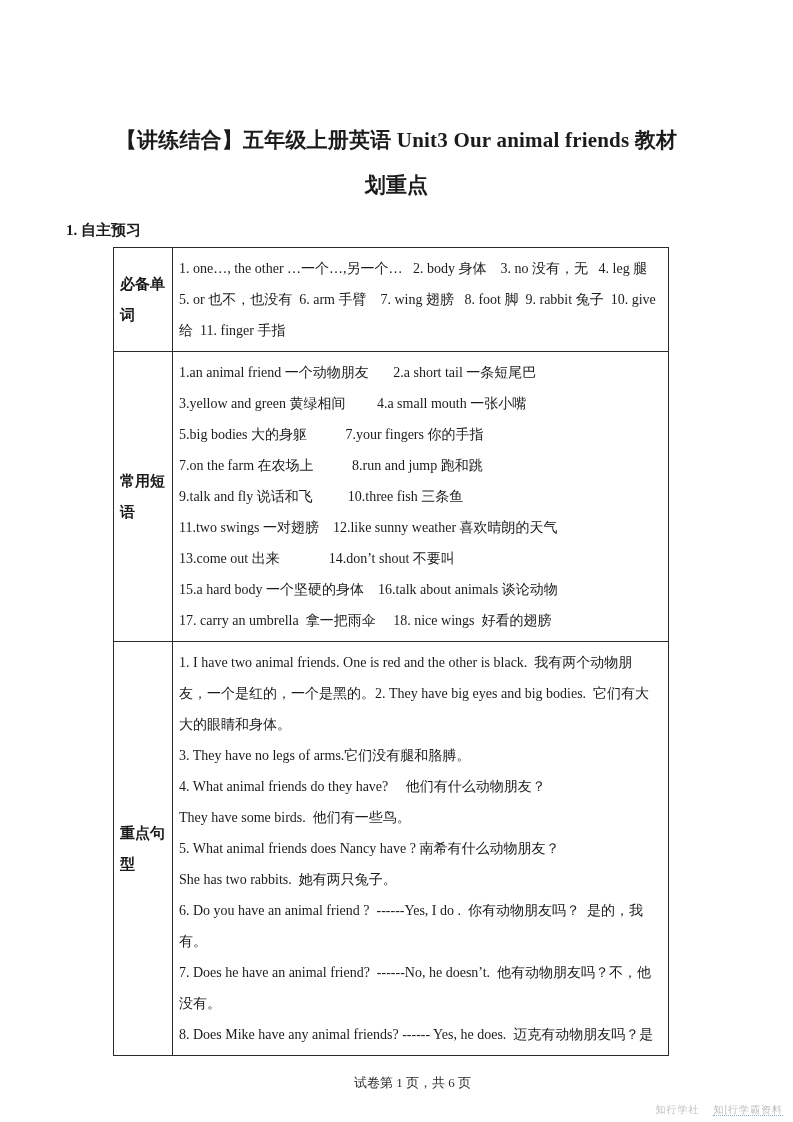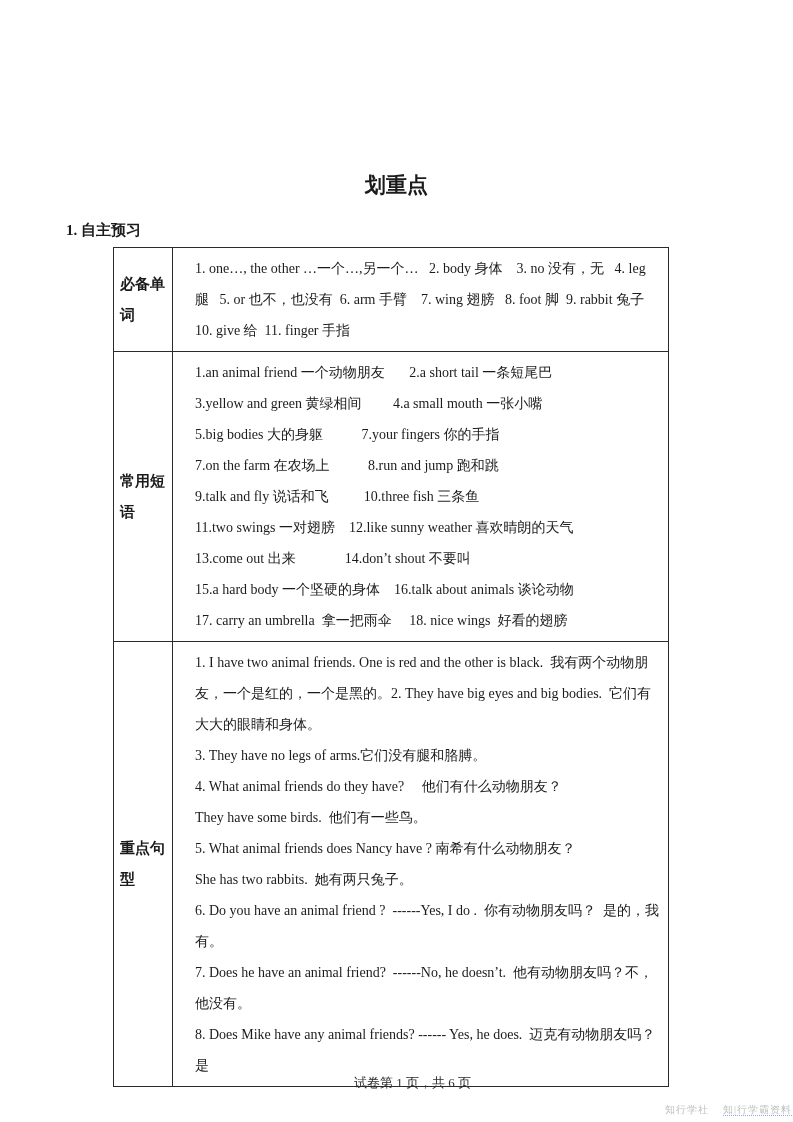--- a/index.html
+++ b/index.html
@@ -41,57 +41,57 @@
   th.rowhead {
     width: 46px;
     padding: 0 6px;
     font-size: 15px;
     font-weight: 700;
     text-align: left;
     line-height: 31px;
     word-break: break-all;
   }
   td.rowbody {
-    padding: 5px 8px 5px 22px;
+    padding: 5px 8px 5px 6px;
     font-size: 14px;
     line-height: 31px;
     vertical-align: middle;
   }
   td.rowbody p.para {
     margin: 0;
     white-space: pre-wrap;
   }
   .page-footer {
     position: absolute;
     left: 16px;
     bottom: 30px;
     width: 100%;
     text-align: center;
     font-size: 13px;
     color: #2e2e2e;
   }
   .watermark {
     position: absolute;
-    right: 1px;
+    right: 10px;
     bottom: 5px;
     font-size: 10px;
     color: #bdbdbd;
-    font-family: Liberation Serif, serif;
+    font-family: Liberation Sans, sans-serif;
     letter-spacing: 1px;
   }
   .watermark .wm-left { margin-right: 14px; }
   .watermark .wm-right { border-bottom: 1px dotted #8fa8dc; }
 </style>
 </head>
 <body>
 
 <div class="page">
 
   <h1 class="doc-title">
-    <br>
+    <span>【讲练结合】五年级上册英语 Unit3 Our animal friends 教材</span><br>
     <span>划重点</span>
   </h1>
 
   <div class="section-heading">1. 自主预习</div>
 
   <table class="main-table">
     <tbody>
       <tr>
         <th class="rowhead">必备单词</th>
         <td class="rowbody">

